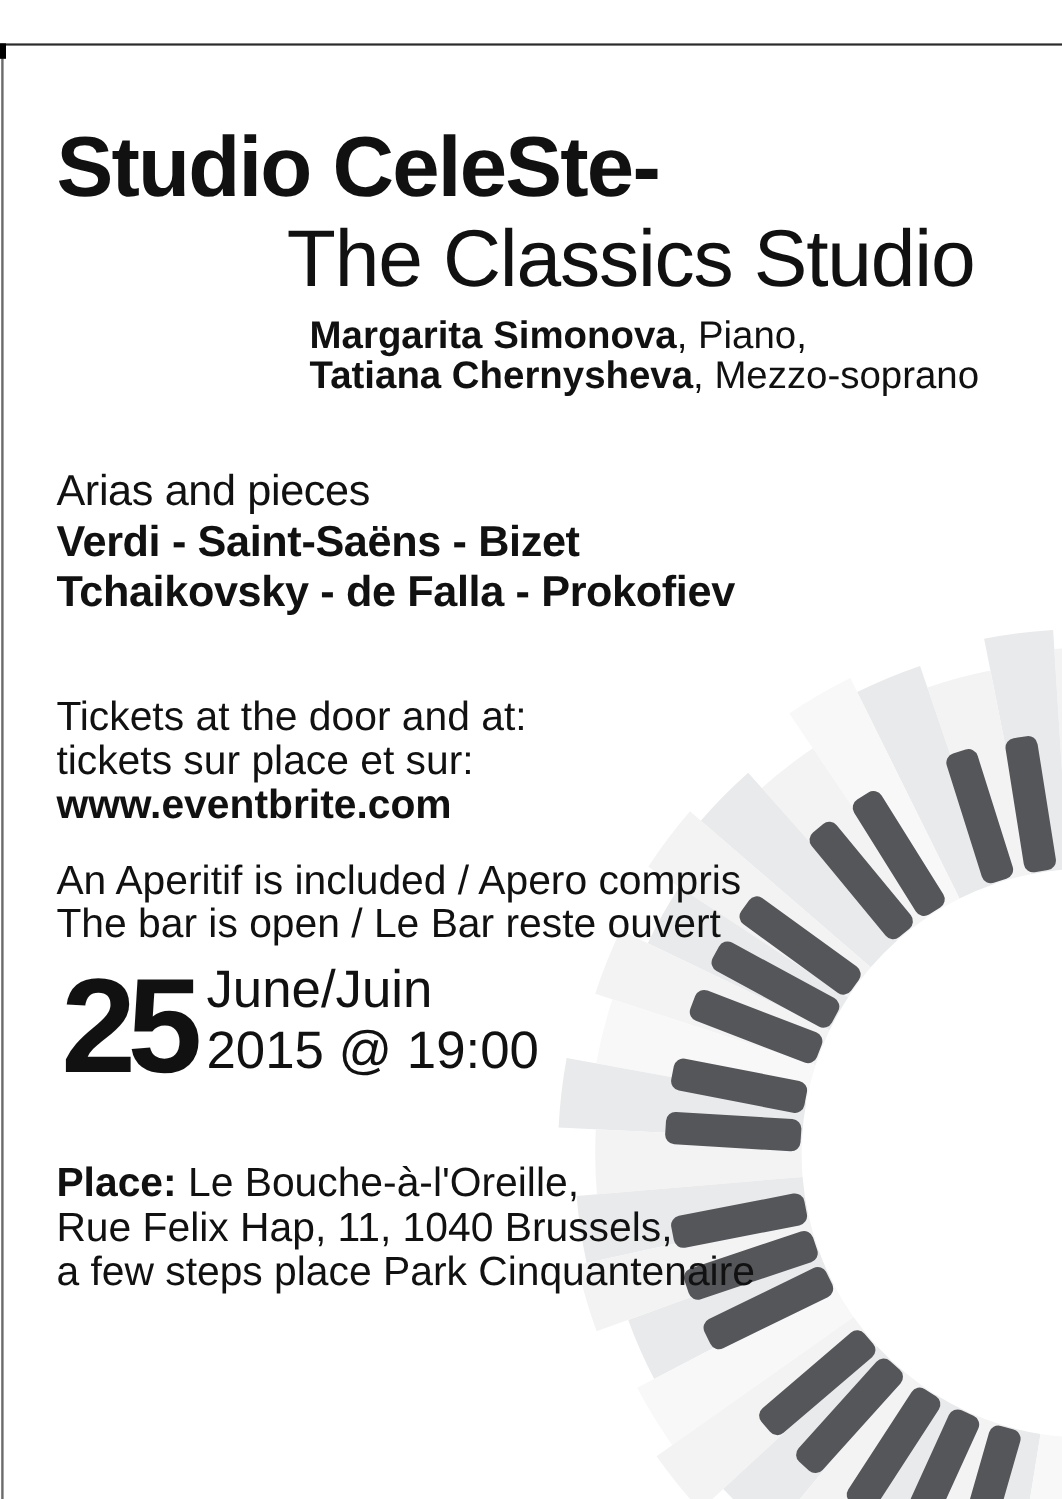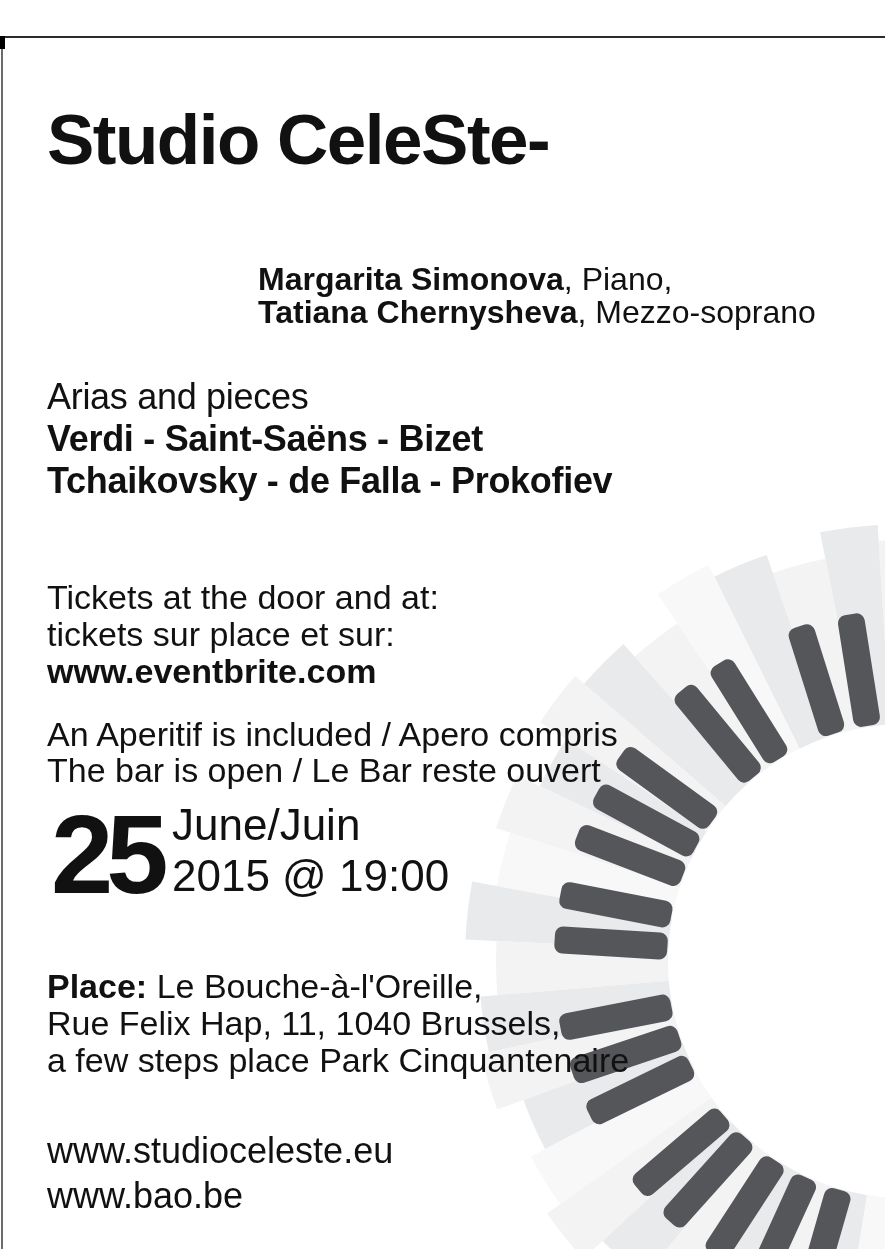--- a/index.html
+++ b/index.html
@@ -12,21 +12,21 @@
     color:#111111;
     margin-top:36px;
   }
   .abs{position:absolute;white-space:nowrap;}
   svg.spiral{position:absolute;left:0;top:0;z-index:0;}
   .txt{z-index:2;}
   .title1{left:47px;top:68px;font-size:71px;font-weight:bold;line-height:1;letter-spacing:-1.5px;}
   .title2{left:239px;top:146px;font-size:67px;font-weight:normal;line-height:1;letter-spacing:-1px;}
   .performers{left:258px;top:227px;font-size:32px;line-height:33px;}
   .performers .name{font-weight:bold;}
-  .program{left:47px;top:340px;font-size:36px;line-height:42px;letter-spacing:-0.3px;}
+  .program{left:47px;top:352px;font-size:36px;line-height:42px;letter-spacing:-0.3px;}
   .program .head{font-weight:normal;}
   .program .comp{font-weight:bold;}
   .tickets{left:47px;top:543px;font-size:34px;line-height:37px;}
   .tickets .url{font-weight:bold;}
   .info{left:47px;top:680px;font-size:34px;line-height:36px;}
   .dateday{left:51px;top:763px;font-size:112px;font-weight:bold;line-height:1;letter-spacing:-7px;}
   .dateright{left:172px;top:763px;font-size:44px;line-height:51px;}
   .place{left:47px;top:932px;font-size:34px;line-height:37px;}
   .place .lbl{font-weight:bold;}
   .links{left:47px;top:1092px;font-size:36px;line-height:45px;}
@@ -78,20 +78,21 @@
       <rect x="238" y="-13.5" width="113" height="27" rx="8" fill="#55565a" transform="translate(905 925) rotate(-198.5)"></rect>
       <rect x="238" y="-13.5" width="113" height="27" rx="8" fill="#55565a" transform="translate(905 925) rotate(-206)"></rect>
       <rect x="238" y="-13.5" width="113" height="27" rx="8" fill="#55565a" transform="translate(905 925) rotate(-220.5)"></rect>
       <rect x="238" y="-13.5" width="113" height="27" rx="8" fill="#55565a" transform="translate(905 925) rotate(-228)"></rect>
       <rect x="238" y="-13.5" width="113" height="27" rx="8" fill="#55565a" transform="translate(905 925) rotate(-237)"></rect>
       <rect x="238" y="-13.5" width="113" height="27" rx="8" fill="#55565a" transform="translate(905 925) rotate(-245.5)"></rect>
       <rect x="238" y="-13.5" width="113" height="27" rx="8" fill="#55565a" transform="translate(905 925) rotate(-254)"></rect>
     </svg>
 
   <div class="abs txt title1">Studio CeleSte-</div>
+  <div class="abs txt title2">The Classics Studio</div>
 
   <div class="abs txt performers">
     <div><span class="name">Margarita Simonova</span><span>, Piano,</span></div>
     <div><span class="name">Tatiana Chernysheva</span><span>, Mezzo-soprano</span></div>
   </div>
 
   <div class="abs txt program">
     <div class="head">Arias and pieces</div>
     <div class="comp">Verdi - Saint-Saëns - Bizet</div>
     <div class="comp">Tchaikovsky - de Falla - Prokofiev</div>
@@ -113,22 +114,18 @@
     <div>June/Juin</div>
     <div>2015 @ 19:00</div>
   </div>
 
   <div class="abs txt place">
     <div><span class="lbl">Place:</span><span> Le Bouche-à-l'Oreille,</span></div>
     <div>Rue Felix Hap, 11, 1040 Brussels,</div>
     <div>a few steps place Park Cinquantenaire</div>
   </div>
 
-  <div class="abs txt links">
-    <div>www.studioceleste.eu</div>
-    <div>www.bao.be</div>
-  </div>
 
   <div class="abs edge-top"></div>
   <div class="abs edge-left"></div>
   <div class="abs corner-mark"></div>
 
 </div>
 
 </body></html>

